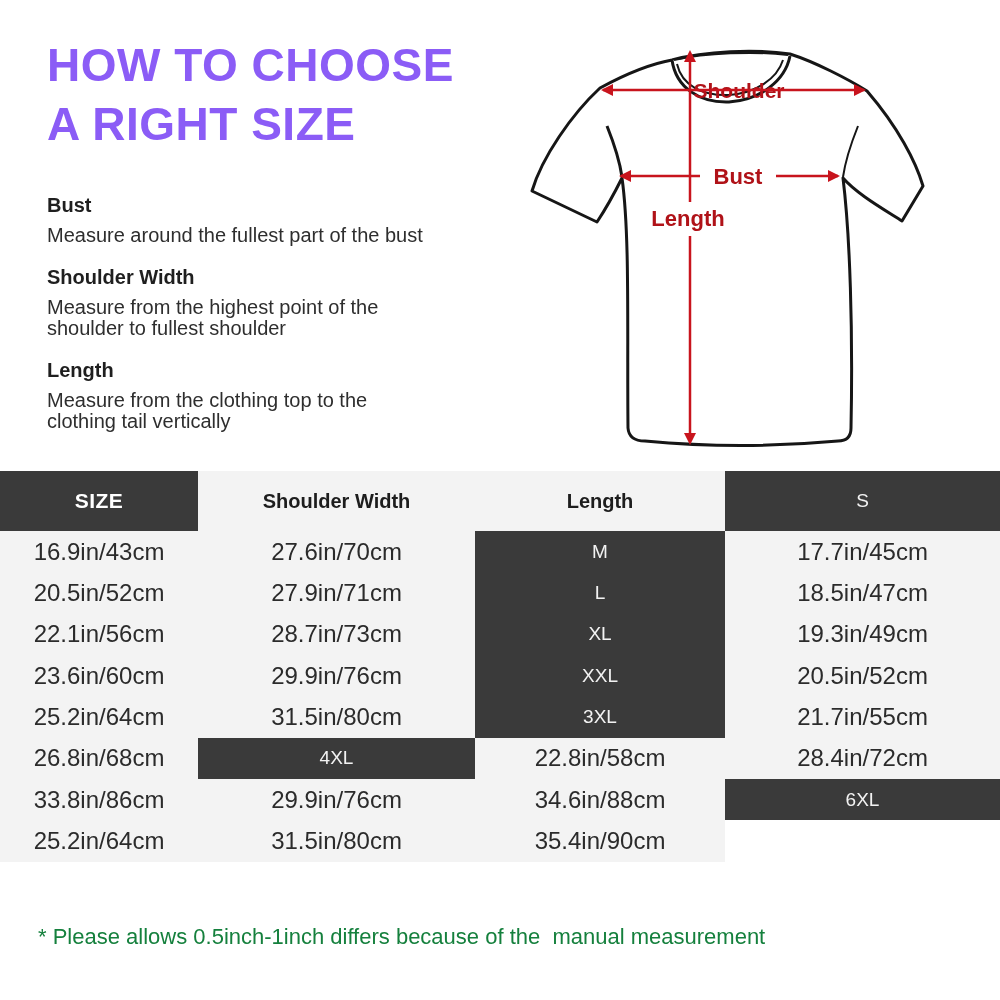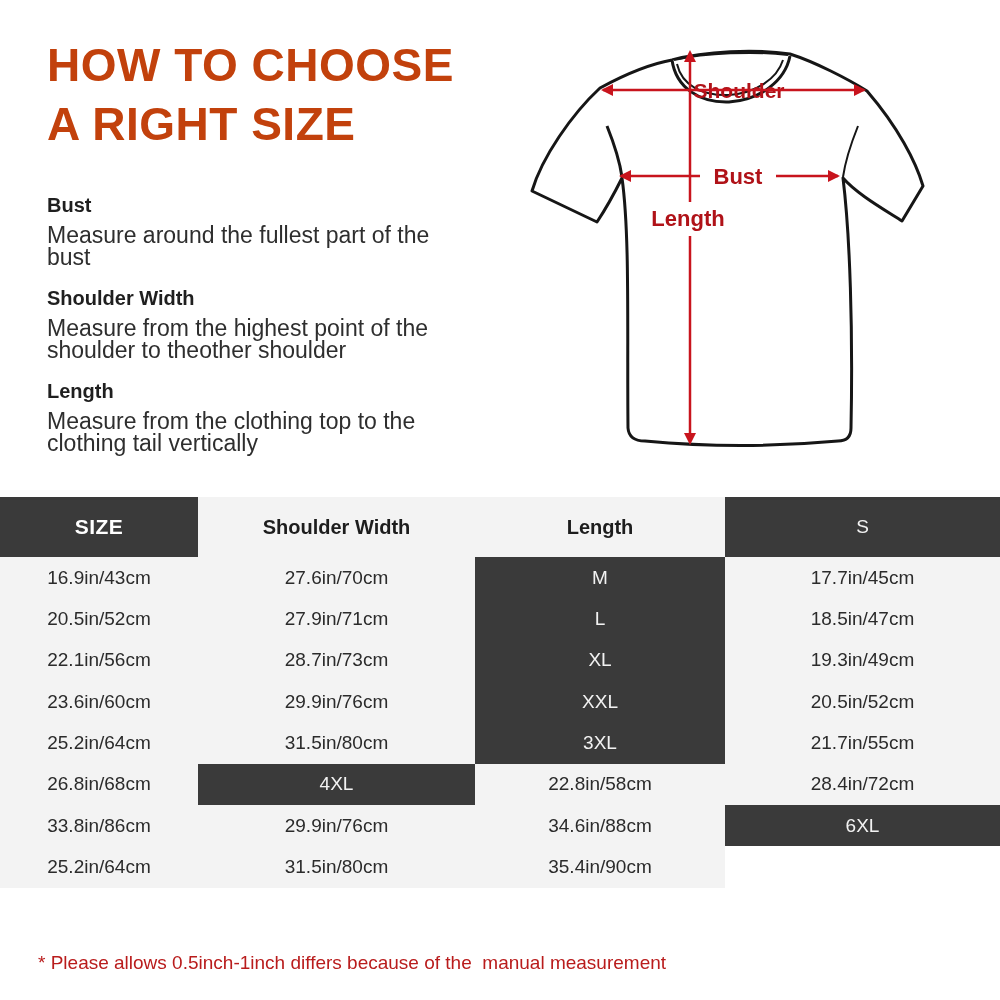--- a/index.html
+++ b/index.html
@@ -2,70 +2,70 @@
 <html><head>
 <meta charset="utf-8">
 <style>
   * { margin: 0; padding: 0; box-sizing: border-box; }
   html, body { width: 1000px; height: 1000px; background: #ffffff;
     font-family: "Liberation Sans", sans-serif; position: relative; overflow: hidden; }
 
   
   .page-title {
     position: absolute; left: 47px; top: 36px;
-    font-size: 46px; font-weight: 900; color: #c2410c;
+    font-size: 46px; font-weight: 900; color: #8b5cf6;
     line-height: 59px; letter-spacing: 0.5px;
   }
   .instructions { position: absolute; left: 47px; top: 194px; width: 400px; }
   .instruction { margin-bottom: 19px; }
   .instruction h3 { font-size: 20px; font-weight: 700; color: #1f1f1f; margin-bottom: 8px; }
-  .instruction p  { font-size: 23px; color: #2e2e2e; line-height: 21.5px; }
+  .instruction p  { font-size: 20px; color: #2e2e2e; line-height: 21.5px; }
 
   
   .shirt-wrap { position: absolute; left: 505px; top: 22px; width: 470px; height: 445px; }
   .shirt-wrap svg { width: 100%; height: 100%; }
   .measure-label { font-family: "Liberation Sans", sans-serif; font-weight: 700; }
 
   
   .size-table {
-    position: absolute; left: 0; top: 497px; width: 1000px; height: 432px;
+    position: absolute; left: 0; top: 471px; width: 1000px; height: 432px;
     display: grid;
     grid-template-columns: 198px 277px 250px 275px;
     grid-template-rows: 60px repeat(9, 1fr);
   }
   .cell {
     display: flex; align-items: center; justify-content: center;
-    background: #f3f3f3; font-size: 19px; color: #2b2b2b;
+    background: #f3f3f3; font-size: 24px; color: #2b2b2b;
   }
   .cell.hdr { font-weight: 700; font-size: 20px; color: #1d1d1d; }
   .cell.size-col { background: #3a3a3a; color: #f2f2f2; font-size: 19px; }
   .cell.size-col.hdr { color: #ffffff; font-size: 21px; letter-spacing: 0.5px; }
 
   
   .footnote {
-    position: absolute; left: 38px; top: 952px;
-    font-size: 19px; color: #b91c1c; white-space: pre-wrap;
+    position: absolute; left: 38px; top: 924px;
+    font-size: 22px; color: #15803d; white-space: pre-wrap;
   }
 </style>
 </head>
 <body>
 
 <div class="page-title">
   <div>HOW TO CHOOSE</div>
   <div>A RIGHT SIZE</div>
 </div>
 
 <div class="instructions">
   <div class="instruction">
     <h3>Bust</h3>
     <p><span>Measure around the fullest part of the bust</span></p>
   </div>
   <div class="instruction">
     <h3>Shoulder Width</h3>
-    <p><span>Measure from the highest point of the</span><br><span>shoulder to theother shoulder</span></p>
+    <p><span>Measure from the highest point of the</span><br><span>shoulder to fullest shoulder</span></p>
   </div>
   <div class="instruction">
     <h3>Length</h3>
     <p><span>Measure from the clothing top to the</span><br><span>clothing tail vertically</span></p>
   </div>
 </div>
 
 <div class="shirt-wrap">
   <svg viewBox="505 22 470 445">
 

